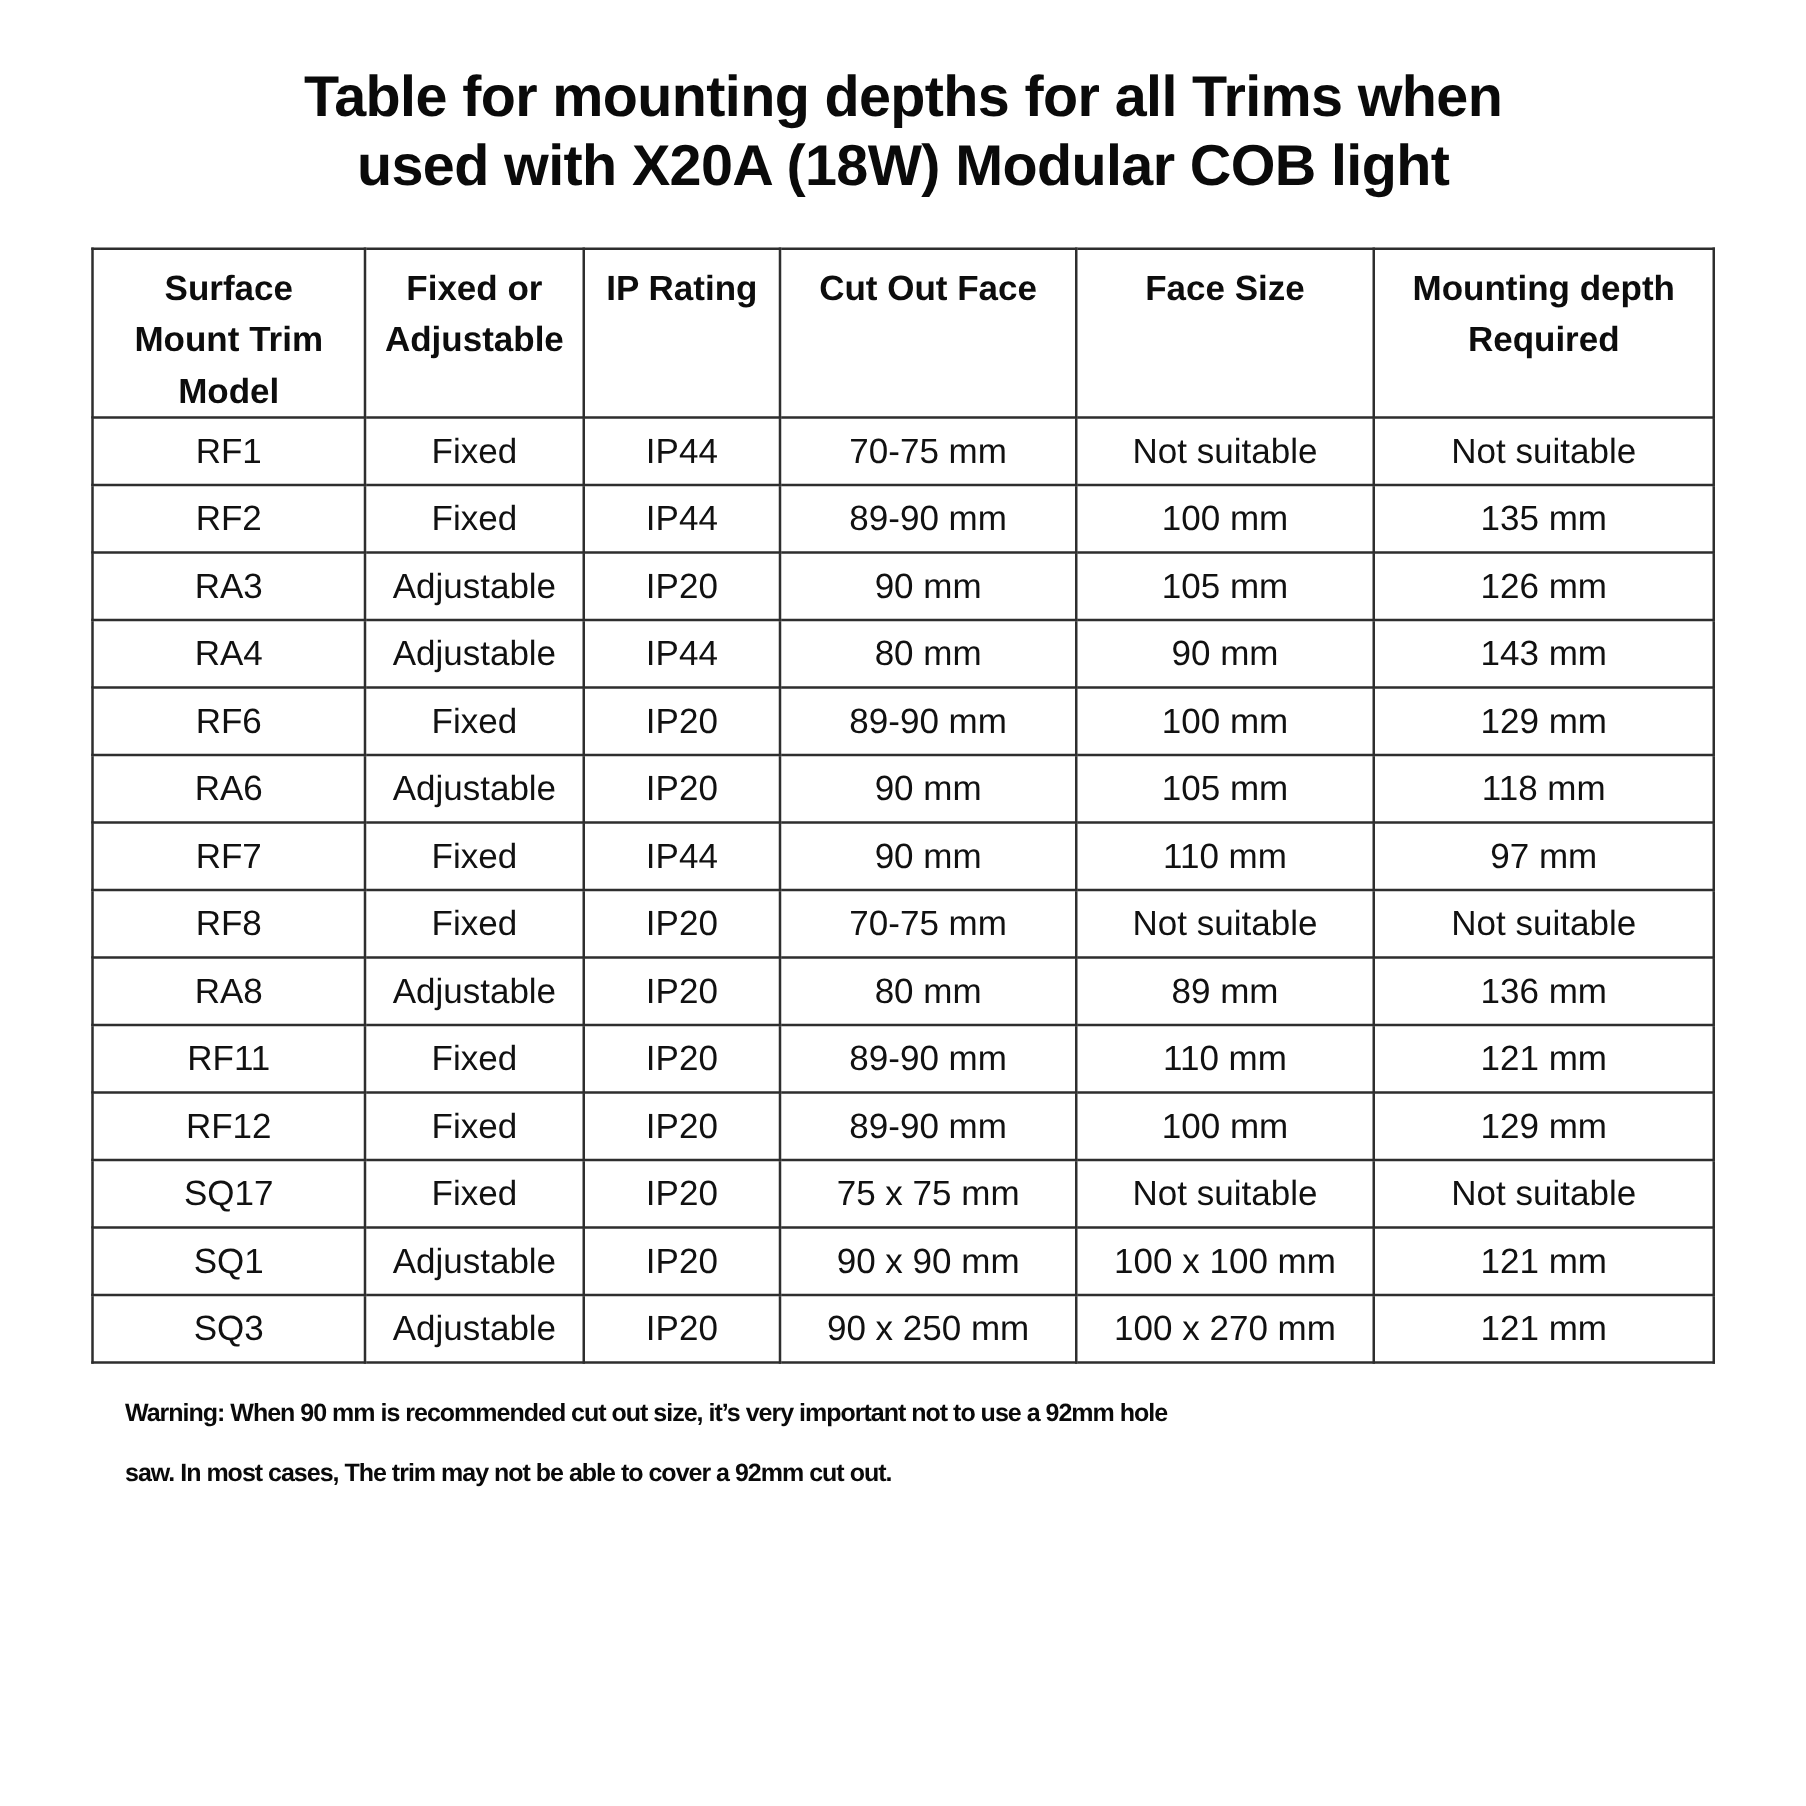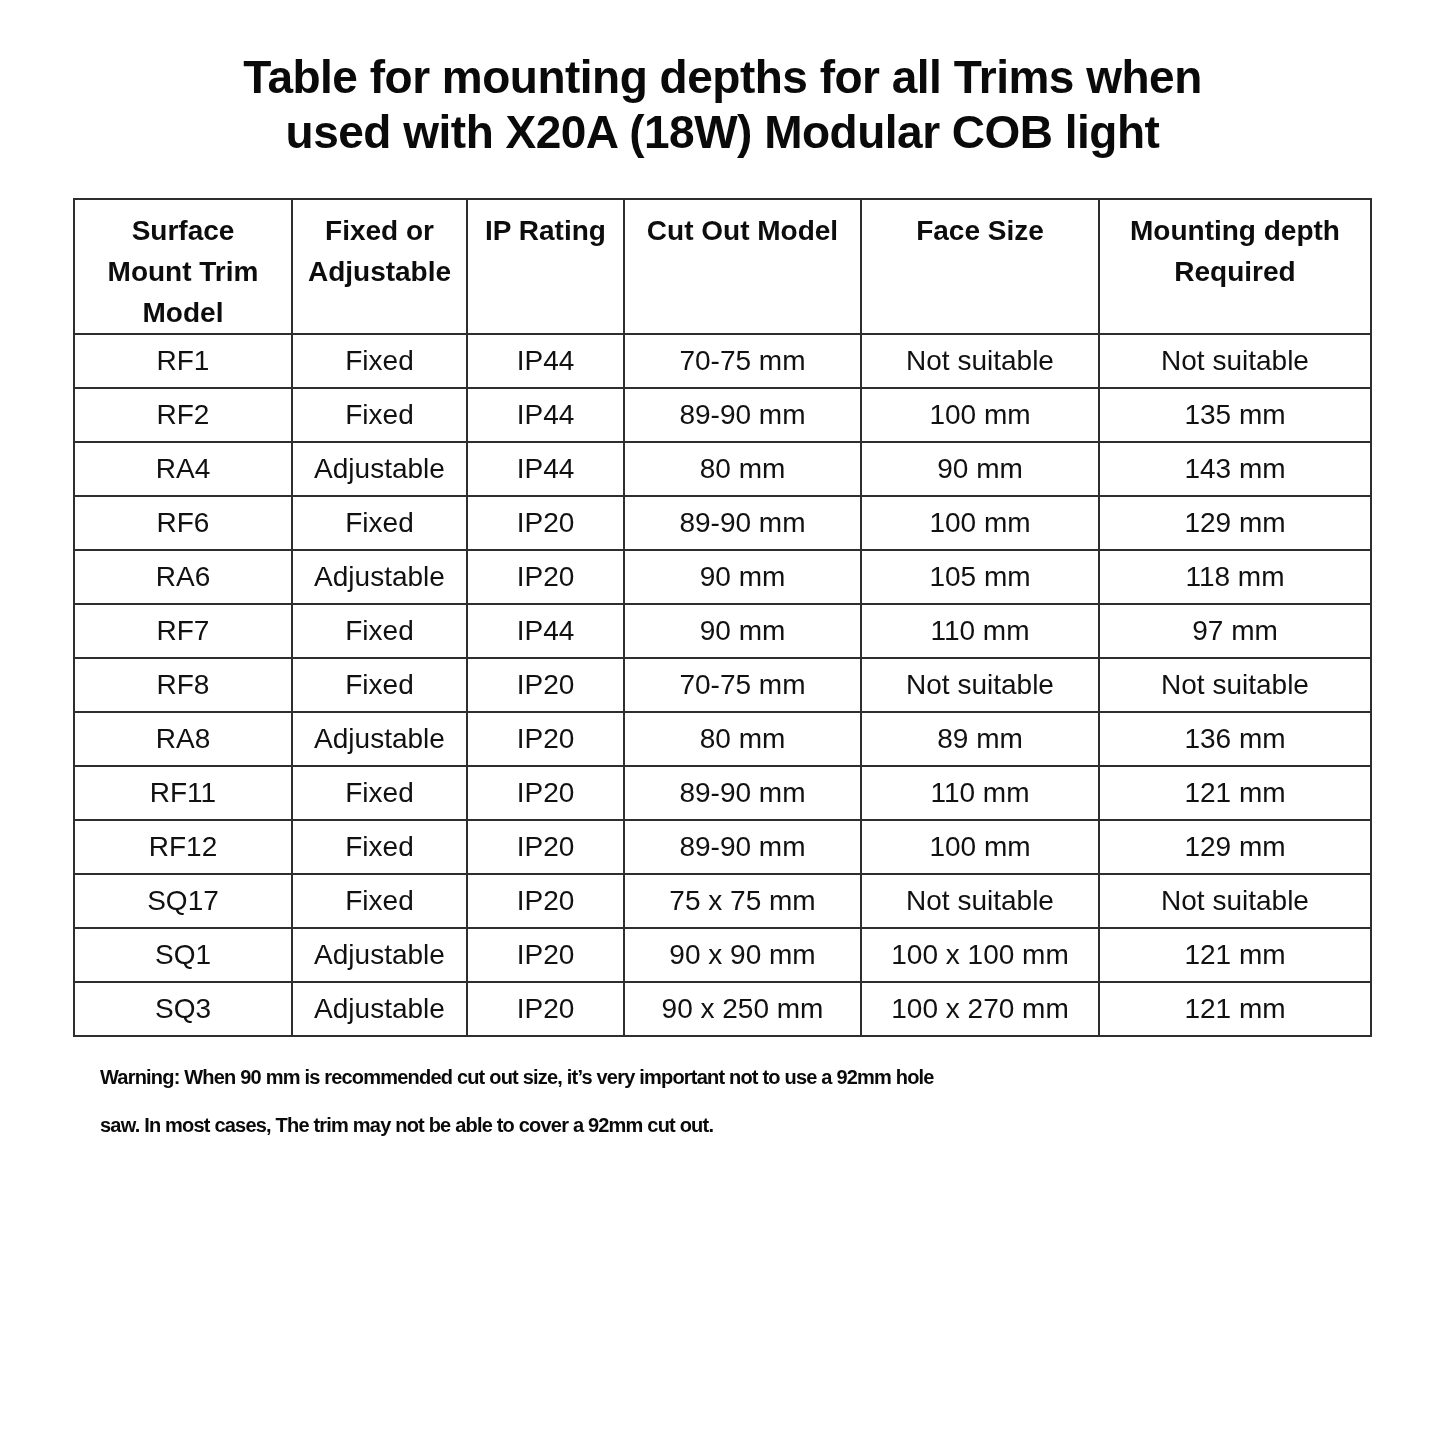--- a/index.html
+++ b/index.html
@@ -92,21 +92,21 @@
         <col class="c6">
     </colgroup>
     <thead>
       <tr>
         <th>Surface
 Mount Trim
 Model</th>
         <th>Fixed or
 Adjustable</th>
         <th>IP Rating</th>
-        <th>Cut Out Model</th>
+        <th>Cut Out Face</th>
         <th>Face Size</th>
         <th>Mounting depth
 Required</th>
       </tr>
     </thead>
     <tbody>
         <tr>
           <td>RF1</td>
           <td>Fixed</td>
           <td>IP44</td>
@@ -116,20 +116,28 @@
         </tr>
         <tr>
           <td>RF2</td>
           <td>Fixed</td>
           <td>IP44</td>
           <td>89-90 mm</td>
           <td>100 mm</td>
           <td>135 mm</td>
         </tr>
         <tr>
+          <td>RA3</td>
+          <td>Adjustable</td>
+          <td>IP20</td>
+          <td>90 mm</td>
+          <td>105 mm</td>
+          <td>126 mm</td>
+        </tr>
+        <tr>
           <td>RA4</td>
           <td>Adjustable</td>
           <td>IP44</td>
           <td>80 mm</td>
           <td>90 mm</td>
           <td>143 mm</td>
         </tr>
         <tr>
           <td>RF6</td>
           <td>Fixed</td>

